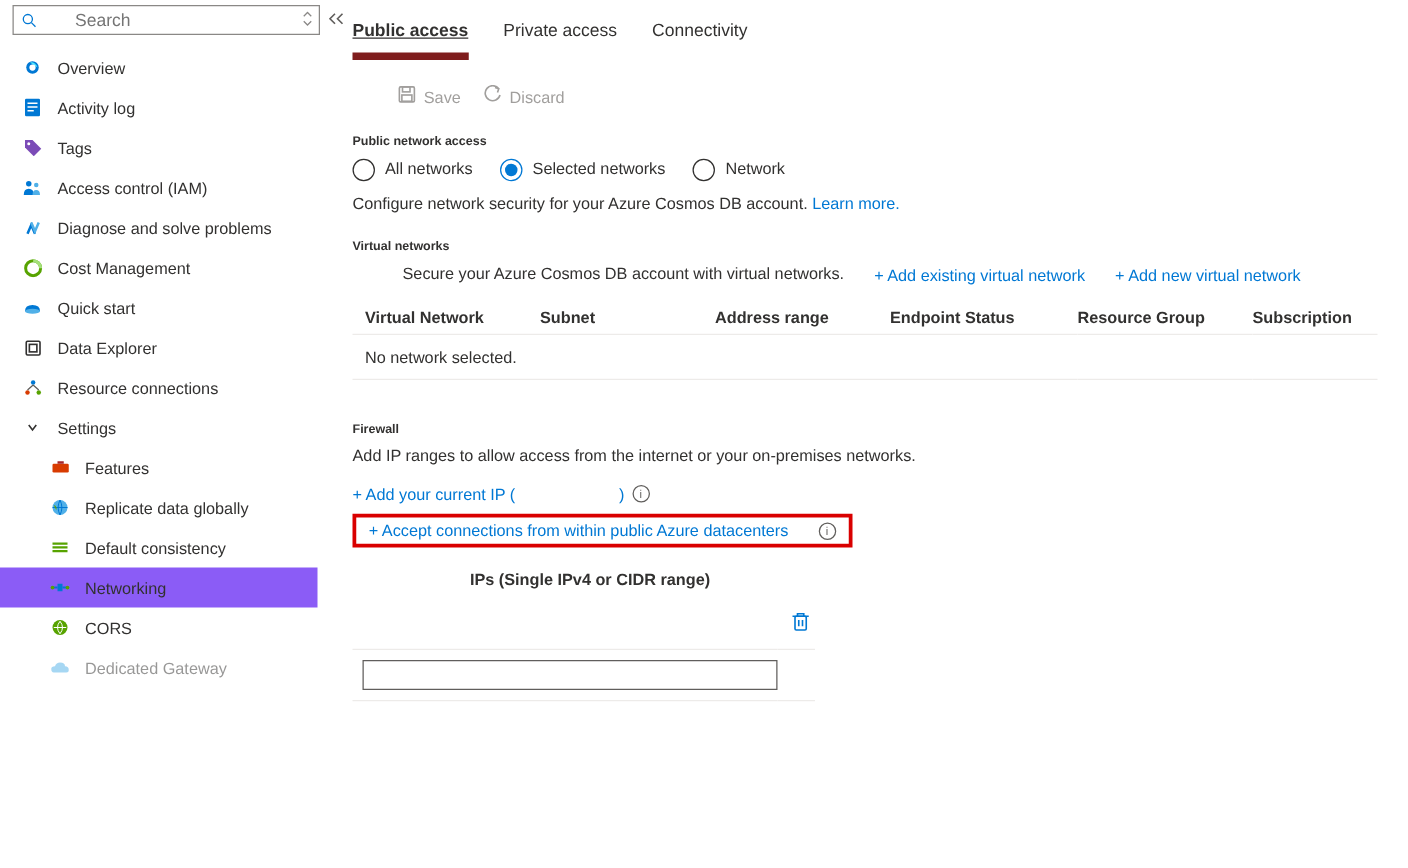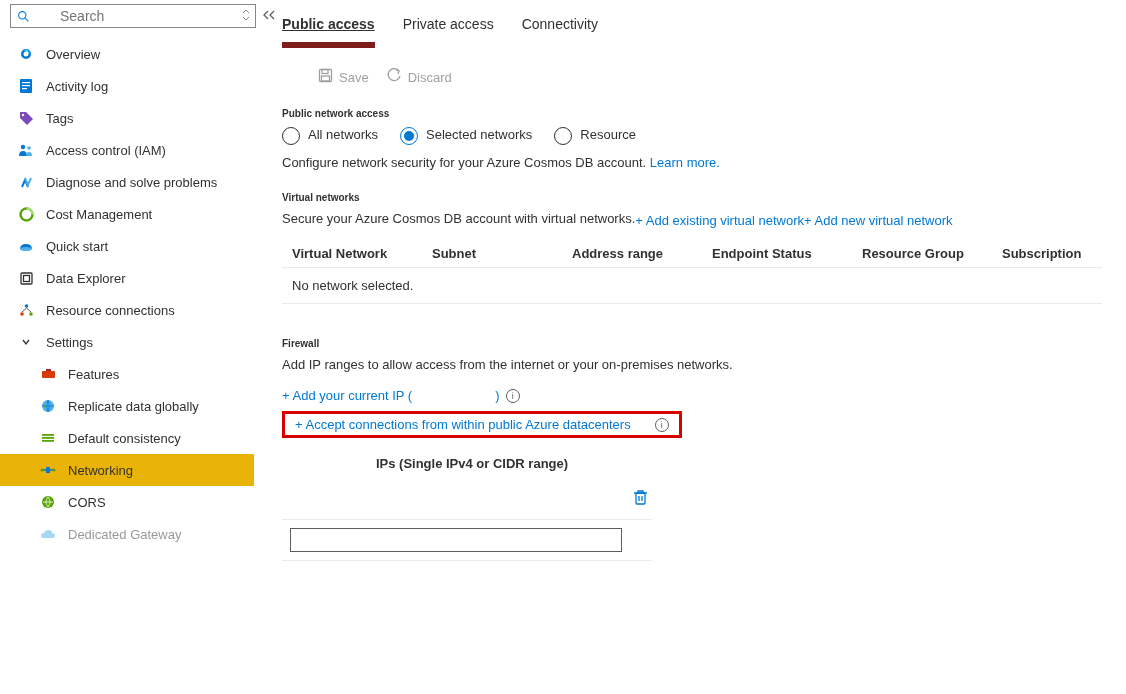--- a/index.html
+++ b/index.html
@@ -47,21 +47,21 @@
   .nav-list { list-style:none; }
   .nav-item {
     display: flex;
     align-items: center;
     height: 32px;
     padding-left: 18px;
     gap: 12px;
     cursor: pointer;
   }
   .nav-item.child { padding-left: 40px; }
-  .nav-item.selected { background: #eab308; }
+  .nav-item.selected { background: #8b5cf6; }
   .nav-icon { width: 16px; height: 16px; display:flex; align-items:center; justify-content:center; }
   .nav-label { font-size: 13px; color:#323130; }
   .main {
     flex: 1;
     padding: 14px 0 0 28px;
   }
   .tabs {
     display: flex;
     gap: 28px;
     border-bottom: none;
@@ -112,39 +112,39 @@
     font-size: 13px;
     padding: 6px 0;
     border-bottom: 1px solid #edebe9;
   }
   table.vnet td {
     padding: 10px 0;
     border-bottom: 1px solid #edebe9;
     color:#323130;
   }
   .firewall-links { margin-top: 12px; }
-  .fw-link-row { display:flex; align-items:center; gap:6px; padding:4px 0; }
+  .fw-link-row { display:flex; align-items:flex-start; gap:6px; padding:4px 0; }
   .highlight-box {
     border: 3px solid #d90000;
     padding: 3px 10px;
     display: inline-flex;
     align-items:center;
     gap:24px;
   }
   .ips-header { font-weight:600; padding: 14px 0 8px 10px; text-align: center; }
   .ip-table { width: 370px; border-collapse:collapse;}
   .ip-row-top td { border-bottom:1px solid #edebe9; padding:10px 0;}
   .ip-row td { border-bottom:1px solid #edebe9; padding:8px;}
   .ip-input {
     width: 332px; height:24px; border:1px solid #605e5c; outline:none; padding:0 6px;
   }
   .trash { color:#0078d4; }
   .chev-collapse { color:#605e5c;}
   .info-circle { width:14px; height:14px; border:1px solid #605e5c; border-radius:50%; display:inline-flex; align-items:center; justify-content:center; font-size:9px; color:#605e5c;}
-  .inline-row { display:flex; align-items:center; gap:0; flex-wrap:wrap;}
+  .inline-row { display:flex; align-items:center; gap:24px; flex-wrap:wrap;margin-left:40px;}
 </style>
 </head>
 <body>
 
 <div class="sidebar">
   <div class="search-row">
     <div class="search-box">
       <span class="nav-icon">
         <svg width="13" height="13" viewBox="0 0 16 16">
             <circle cx="6.5" cy="6.5" r="4.5" stroke="#0078d4" stroke-width="1.3" fill="none"></circle>
@@ -358,21 +358,21 @@
       <span>All networks</span>
     </div>
     <div class="radio checked">
       <span class="radio-circle">
           <span class="radio-dot"></span>
         </span>
       <span>Selected networks</span>
     </div>
     <div class="radio">
       <span class="radio-circle"></span>
-      <span>Resource</span>
+      <span>Network</span>
     </div>
   </div>
   <p class="desc">
     <span>Configure network security for your Azure Cosmos DB account. </span><a class="link">Learn more.</a>
   </p>
 
   <h3 class="section" style="margin-top:22px">Virtual networks</h3>
   <div class="inline-row">
     <span class="desc">Secure your Azure Cosmos DB account with virtual networks.</span>
     <a class="link">+ Add existing virtual network</a>

